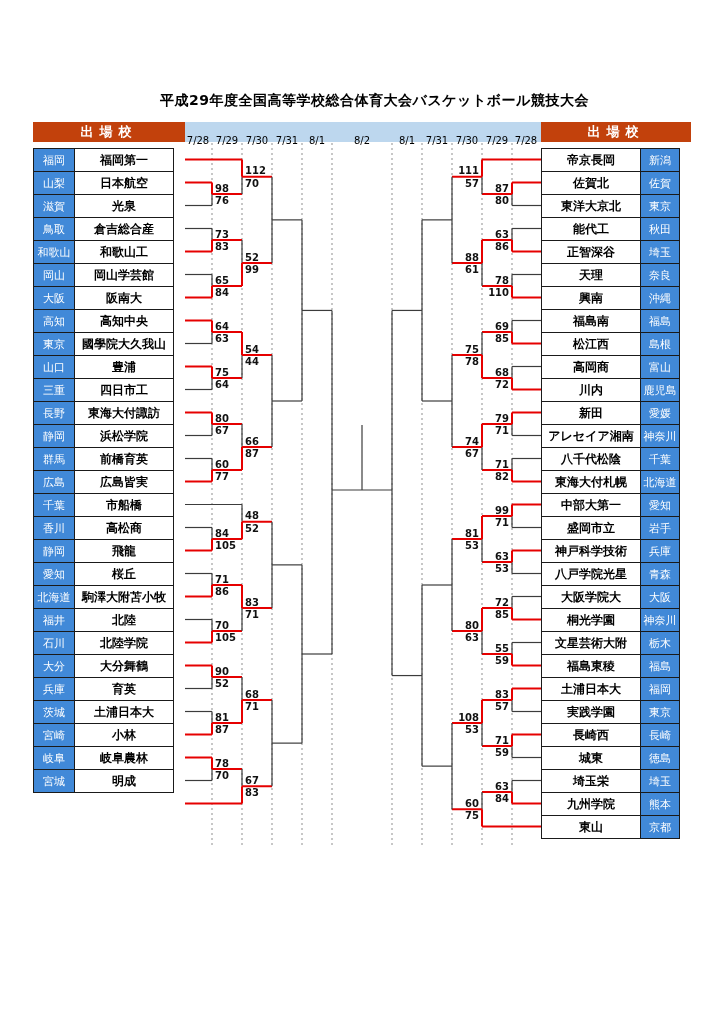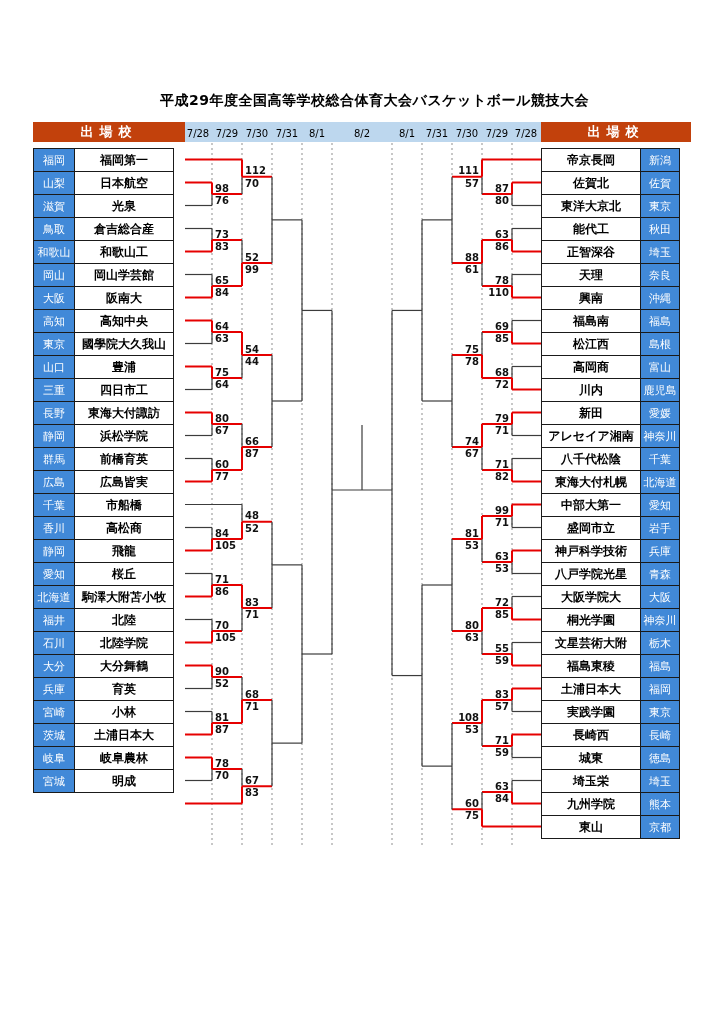--- a/index.html
+++ b/index.html
@@ -6,21 +6,21 @@
   .page{position:relative;width:723px;height:1024px;background:#ffffff;overflow:hidden;
         font-family:"DejaVu Sans","Liberation Sans",sans-serif;}
   .title{position:absolute;top:92px;left:0;width:723px;text-align:center;
          font-size:14px;font-weight:bold;color:#000;letter-spacing:0.5px;margin-left:13px;}
   .hdr{position:absolute;top:122px;height:20px;background:#c2410c;color:#fff;
        display:flex;align-items:center;justify-content:center;
        font-size:13px;font-weight:bold;letter-spacing:6px;}
   .hdr-left{left:33px;width:152px;}
   .hdr-right{left:541px;width:150px;}
   .date-band{position:absolute;top:122px;left:185px;width:356px;height:20px;background:#bdd7ee;}
-  .date-label{position:absolute;top:6px;transform:translateX(-50%);
+  .date-label{position:absolute;top:13px;transform:translateX(-50%);
               font-size:10px;color:#000;white-space:nowrap;}
   .team-col{position:absolute;top:148px;}
   #teams-left{left:33px;}
   #teams-right{left:541px;}
   .trow{display:flex;}
   .trow + .trow{margin-top:-1px;}
   .cell{box-sizing:border-box;height:24px;border:1px solid #1a1a1a;
         display:flex;align-items:center;justify-content:center;overflow:hidden;white-space:nowrap;}
   .pref{width:42px;background:#4189d8;color:#fff;font-size:11px;}
   .school{width:100px;background:#fff;color:#000;font-size:12px;font-weight:bold;}
@@ -139,26 +139,26 @@
       </div>
       <div class="trow">
         <div class="cell pref">大分</div>
         <div class="cell school">大分舞鶴</div>
       </div>
       <div class="trow">
         <div class="cell pref">兵庫</div>
         <div class="cell school">育英</div>
       </div>
       <div class="trow">
+        <div class="cell pref">茨城</div>
+        <div class="cell school">土浦日本大</div>
+      </div>
+      <div class="trow">
         <div class="cell pref">宮崎</div>
         <div class="cell school">小林</div>
-      </div>
-      <div class="trow">
-        <div class="cell pref">茨城</div>
-        <div class="cell school">土浦日本大</div>
       </div>
       <div class="trow">
         <div class="cell pref">岐阜</div>
         <div class="cell school">岐阜農林</div>
       </div>
       <div class="trow">
         <div class="cell pref">宮城</div>
         <div class="cell school">明成</div>
       </div>
     </div>

